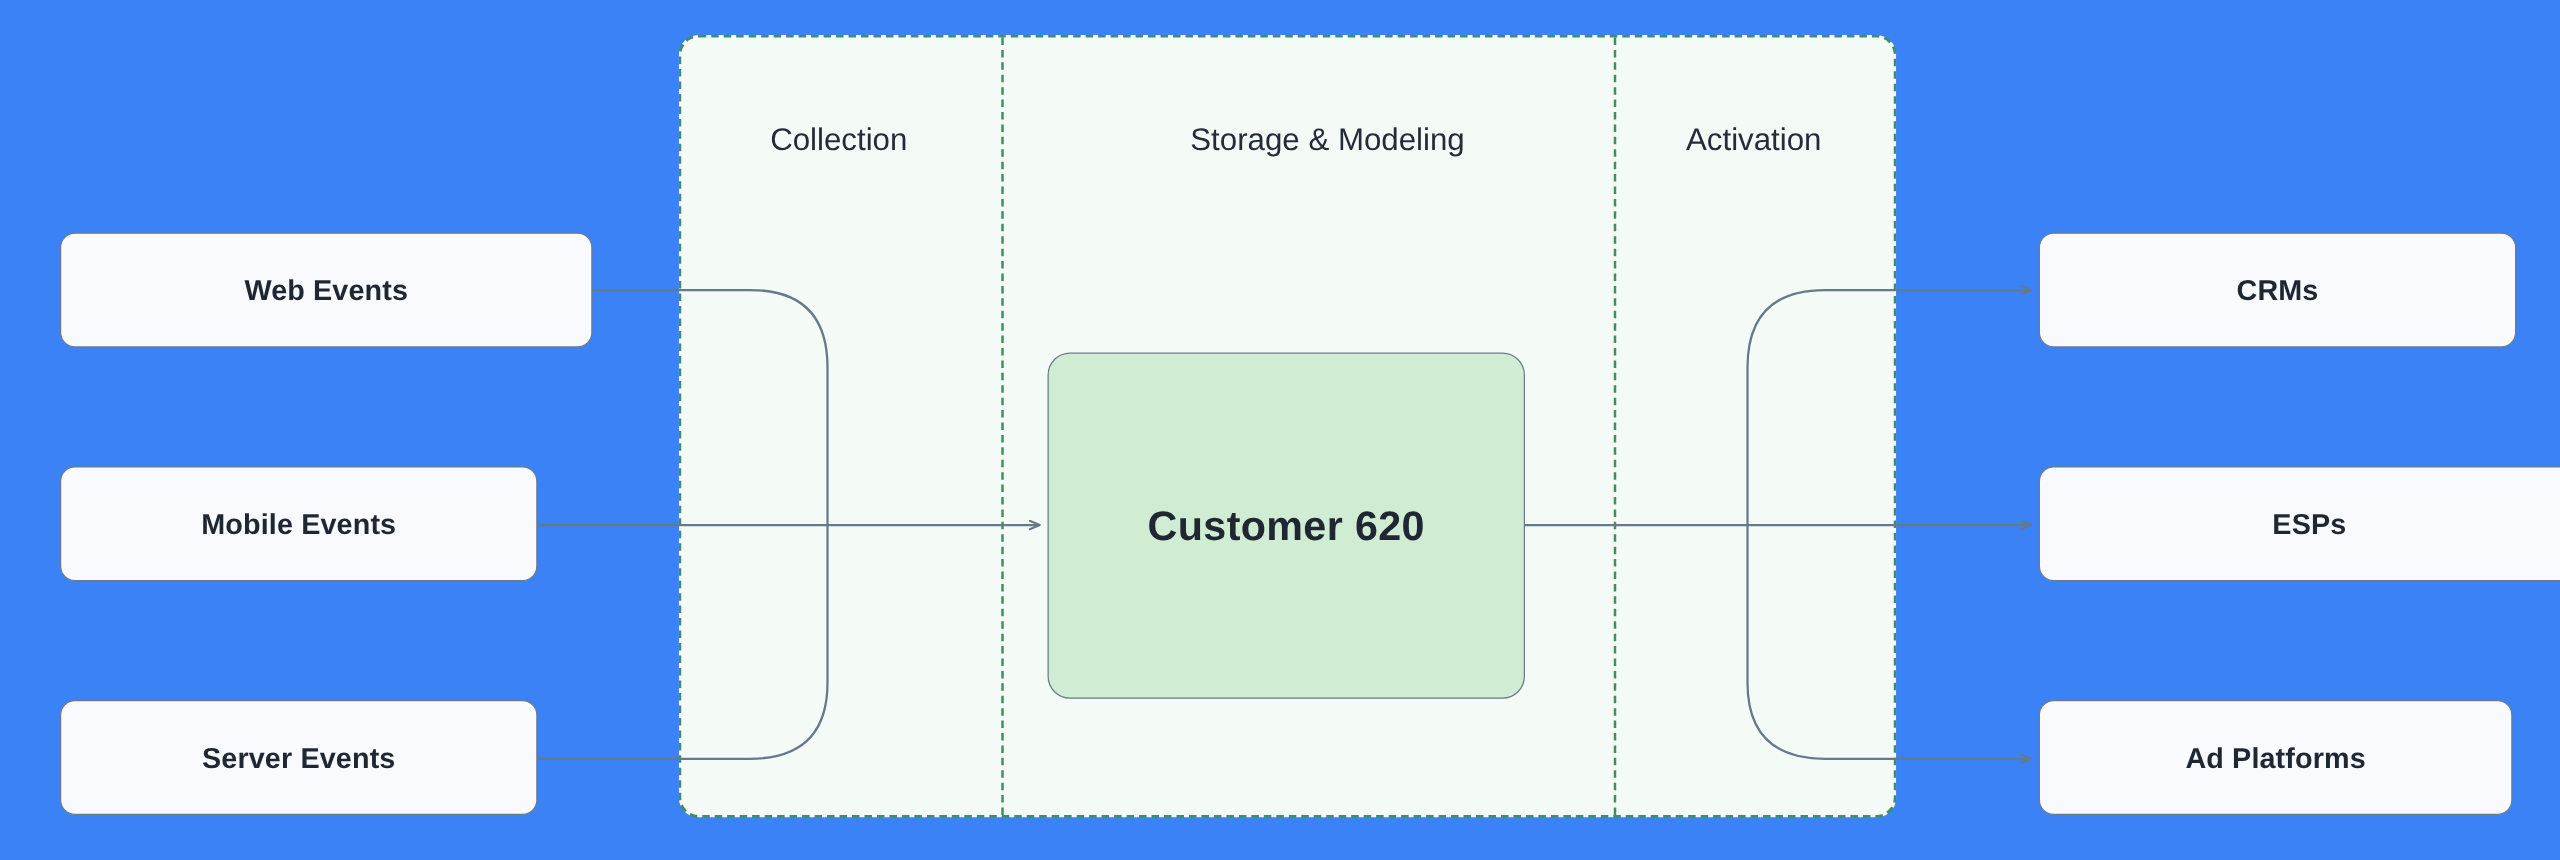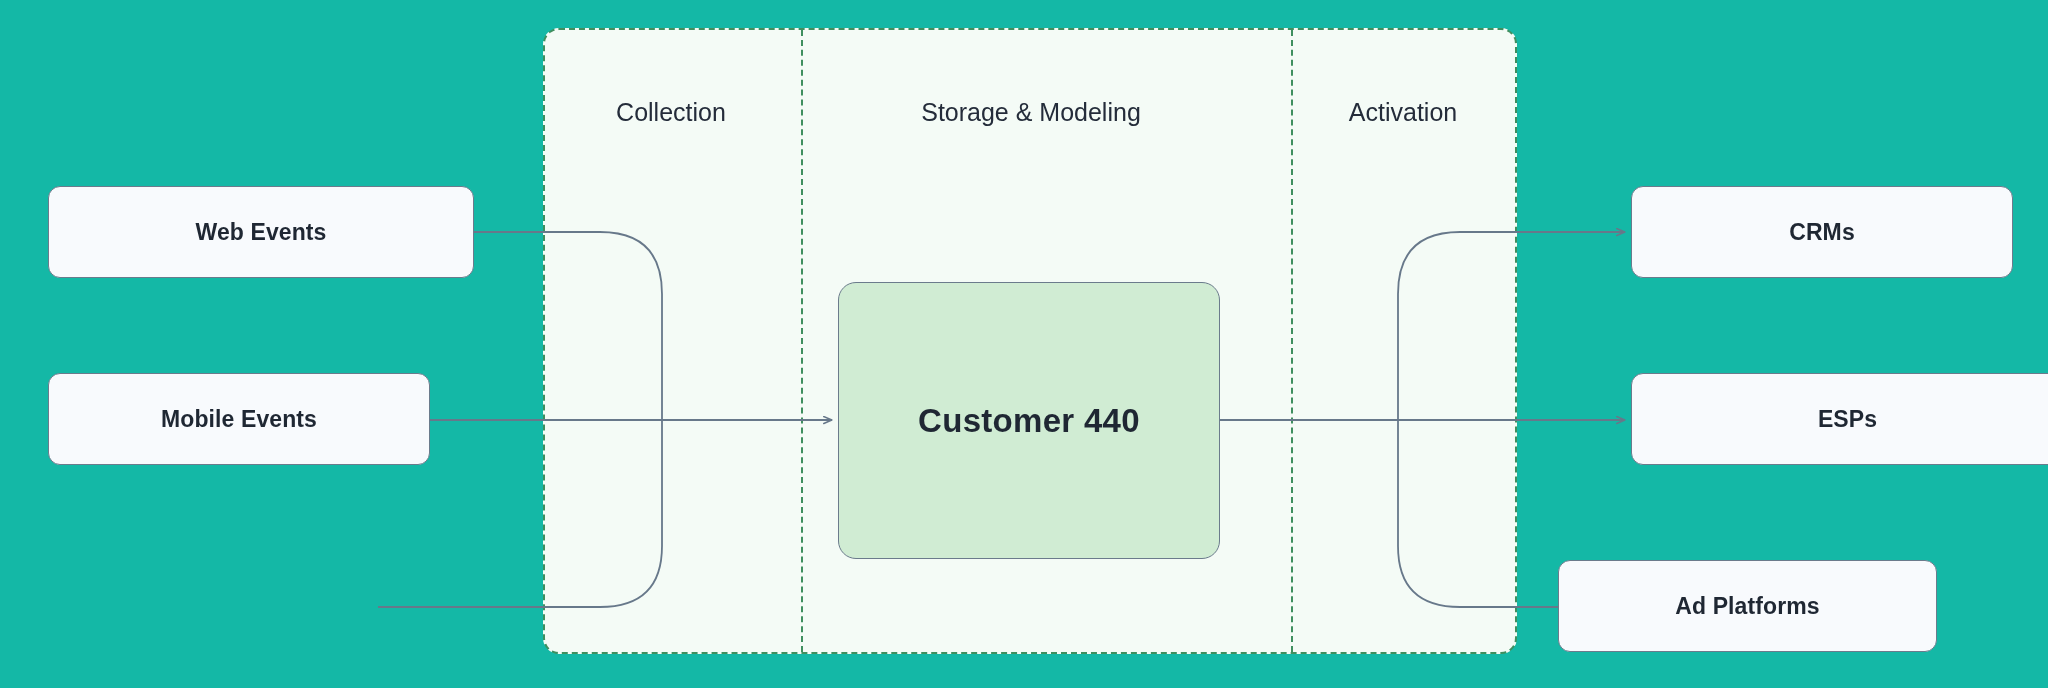--- a/index.html
+++ b/index.html
@@ -10,21 +10,21 @@
   body {
     width: 2048px;
     height: 688px;
     font-family: "Liberation Sans", sans-serif;
     overflow: hidden;
   }
   #diagram {
     position: relative;
     width: 2048px;
     height: 688px;
-    background: #14b8a6;
+    background: #3b82f6;
   }
   
   .pipeline {
     position: absolute;
     left: 543px;
     top: 28px;
     width: 974px;
     height: 626px;
     border: 2px dashed #3f8f5f;
     border-radius: 16px;
@@ -91,21 +91,21 @@
 <body>
 
 <div id="diagram">
 
   <div class="pipeline">
     <div class="lane-divider" style="left:256px"></div>
     <div class="lane-divider" style="left:746px"></div>
   </div>
 
   <div class="lane-label" style="left:543px; width:256px;">Collection</div>
-  <div class="lane-label" style="left:786px; width:490px;">Storage &amp; Modeling</div>
+  <div class="lane-label" style="left:817px; width:490px;">Storage &amp; Modeling</div>
   <div class="lane-label" style="left:1289px; width:228px;text-align:center;">Activation</div>
 
   <svg id="wires" viewBox="0 0 2048 688">
     <defs>
       <marker id="arrow" markerWidth="11" markerHeight="11" refX="9.2" refY="4.0" orient="auto" markerUnits="userSpaceOnUse">
         <path d="M1,0.6 L9,4.0 L1,7.4" fill="none" stroke="#67788a" stroke-width="1.6" stroke-linecap="round" stroke-linejoin="round"></path>
       </marker>
     </defs>
 
     <path class="wire" d="M430,232 L600,232 Q662,232 662,294 L662,420"></path>
@@ -124,28 +124,31 @@
 
     <path class="wire" marker-end="url(#arrow)" d="M1398,420 L1398,546 Q1398,607 1460,607 L1625,607"></path>
   </svg>
 
   <div class="node" style="left:48px;  top:186px; width:426px; height:92px;">
     <span>Web Events</span>
   </div>
   <div class="node" style="left:48px;  top:373px; width:382px; height:92px;">
     <span>Mobile Events</span>
   </div>
+  <div class="node" style="left:48px;  top:560px; width:382px; height:92px;">
+    <span>Server Events</span>
+  </div>
 
   <div class="node hub" style="left:838px; top:282px; width:382px; height:277px;">
-    <span>Customer 440</span>
+    <span>Customer 620</span>
   </div>
 
   <div class="node" style="left:1631px; top:186px; width:382px; height:92px;">
     <span>CRMs</span>
   </div>
   <div class="node" style="left:1631px; top:373px; width:433px; height:92px;">
     <span>ESPs</span>
   </div>
-  <div class="node" style="left:1558px; top:560px; width:379px; height:92px;">
+  <div class="node" style="left:1631px; top:560px; width:379px; height:92px;">
     <span>Ad Platforms</span>
   </div>
 
 </div>
 
 </body></html>

